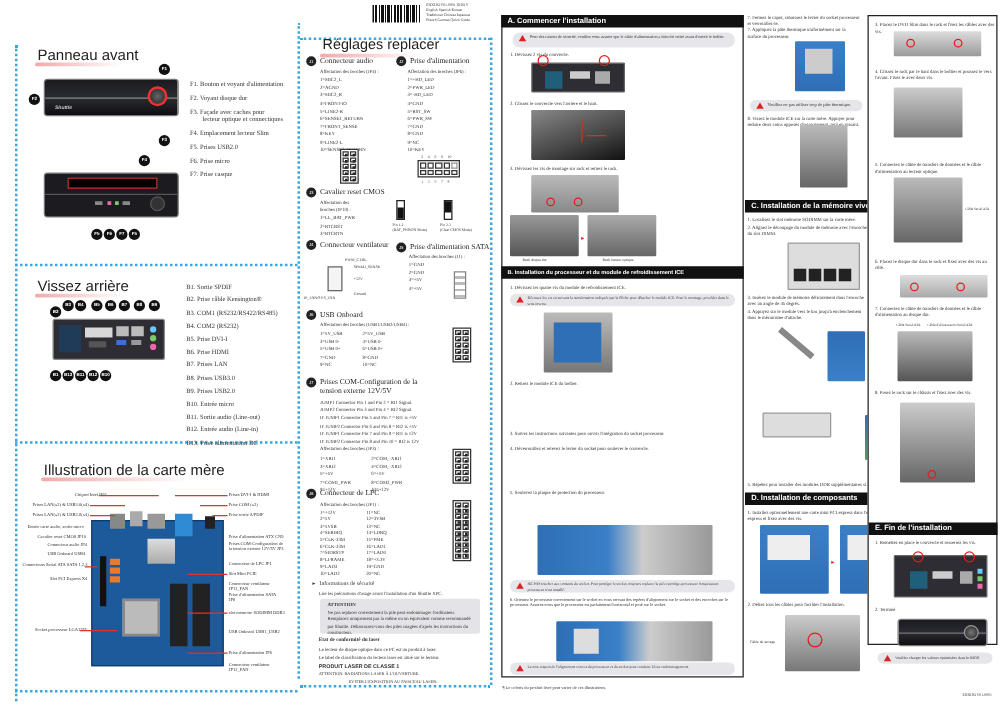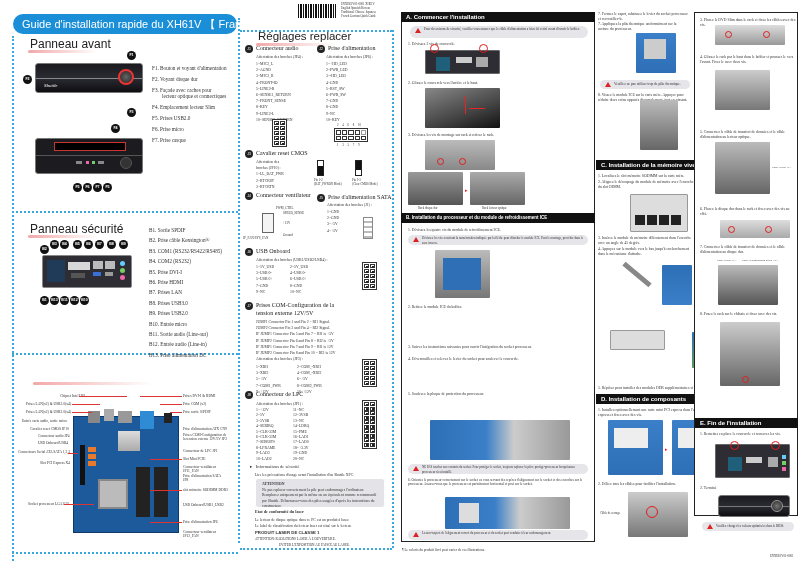--- a/index.html
+++ b/index.html
@@ -39,21 +39,20 @@
 
   <div class="dots-v" style="left:12px;top:36px;height:525px"></div>
   <div class="dots-v" style="left:238px;top:18px;height:525px"></div>
   <div class="dots-v" style="left:392px;top:30px;height:518px"></div>
   <div class="dots-h" style="left:12px;top:211px;width:226px"></div>
   <div class="dots-h" style="left:12px;top:353px;width:226px"></div>
   <div class="dots-h" style="left:12px;top:552px;width:226px"></div>
   <div class="dots-h" style="left:240px;top:548px;width:152px"></div>
   <div class="dots-h" style="left:240px;top:30px;width:152px"></div>
 
-  <div class="title-pill">Guide d'installation rapide du XH61V 【 Français 】</div>
 
   <div class="barcode" style="left:298px;top:4px;width:38px;height:14px"></div>
   <div class="small" style="left:341px;top:2px;font-size:3px;line-height:4px">
     <div><span>ENXH61V01-0001</span> <span>XH61V</span></div>
     <div>English Spanish Korean</div>
     <div>Traditional Chinese Japanese</div>
     <div>French German Quick Guide</div>
   </div>
 
   <div class="sec-h" style="left:30px;top:37px">Panneau avant</div>
@@ -87,21 +86,21 @@
     <div>F1. Bouton et voyant d'alimentation</div>
     <div>F2. Voyant disque dur</div>
     <div>F3. Façade avec caches pour</div>
     <div style="padding-left:10px;margin-top:-4px">lecteur optique et connectiques</div>
     <div>F4. Emplacement lecteur Slim</div>
     <div>F5. Prises USB2.0</div>
     <div>F6. Prise micro</div>
     <div>F7. Prise casque</div>
   </div>
 
-  <div class="sec-h" style="left:30px;top:222px">Panneau sécurité</div>
+  <div class="sec-h" style="left:30px;top:222px">Vissez arrière</div>
   <div class="underline" style="left:28px;top:235px;width:70px"></div>
 
   <div class="abs" style="left:42px;top:255px;width:90px;height:33px;background:#2d2d33;border:1px solid #888;border-radius:2px">
     <div class="abs" style="left:4px;top:4px;width:18px;height:22px;background:#1f3b57"></div>
     <div class="abs" style="left:25px;top:6px;width:22px;height:8px;background:#d8d8d8"></div>
     <div class="abs" style="left:28px;top:17px;width:14px;height:5px;background:#555"></div>
     <div class="abs" style="left:50px;top:5px;width:10px;height:8px;background:#bbb"></div>
     <div class="abs" style="left:62px;top:5px;width:10px;height:8px;background:#bbb"></div>
     <div class="abs" style="left:50px;top:16px;width:8px;height:4px;background:#3a6fd8"></div>
     <div class="abs" style="left:62px;top:16px;width:8px;height:4px;background:#999"></div>
@@ -132,20 +131,21 @@
     <div>B6. Prise HDMI</div>
     <div>B7. Prises LAN</div>
     <div>B8. Prises USB3.0</div>
     <div>B9. Prises USB2.0</div>
     <div>B10. Entrée micro</div>
     <div>B11. Sortie audio (Line-out)</div>
     <div>B12. Entrée audio (Line-in)</div>
     <div>B13. Prise alimentation DC</div>
   </div>
 
+  <div class="sec-h" style="left:35px;top:369px;font-size:12px">Illustration de la carte mère</div>
   <div class="underline" style="left:33px;top:382px;width:120px"></div>
 
   <div class="abs" style="left:73px;top:416px;width:106px;height:117px;background:#1d5a9c;border:1px solid #0e3a6a">
     <div class="abs" style="left:14px;top:-6px;width:12px;height:12px;background:#888"></div>
     <div class="abs" style="left:30px;top:-8px;width:10px;height:12px;background:#aaa"></div>
     <div class="abs" style="left:44px;top:-6px;width:14px;height:12px;background:#999"></div>
     <div class="abs" style="left:66px;top:-6px;width:14px;height:18px;background:#2e8bd4"></div>
     <div class="abs" style="left:90px;top:-4px;width:8px;height:10px;background:#222"></div>
     <div class="abs" style="left:44px;top:14px;width:22px;height:20px;background:linear-gradient(#ddd,#aaa)"></div>
     <div class="abs" style="left:6px;top:28px;width:5px;height:40px;background:#111"></div>

